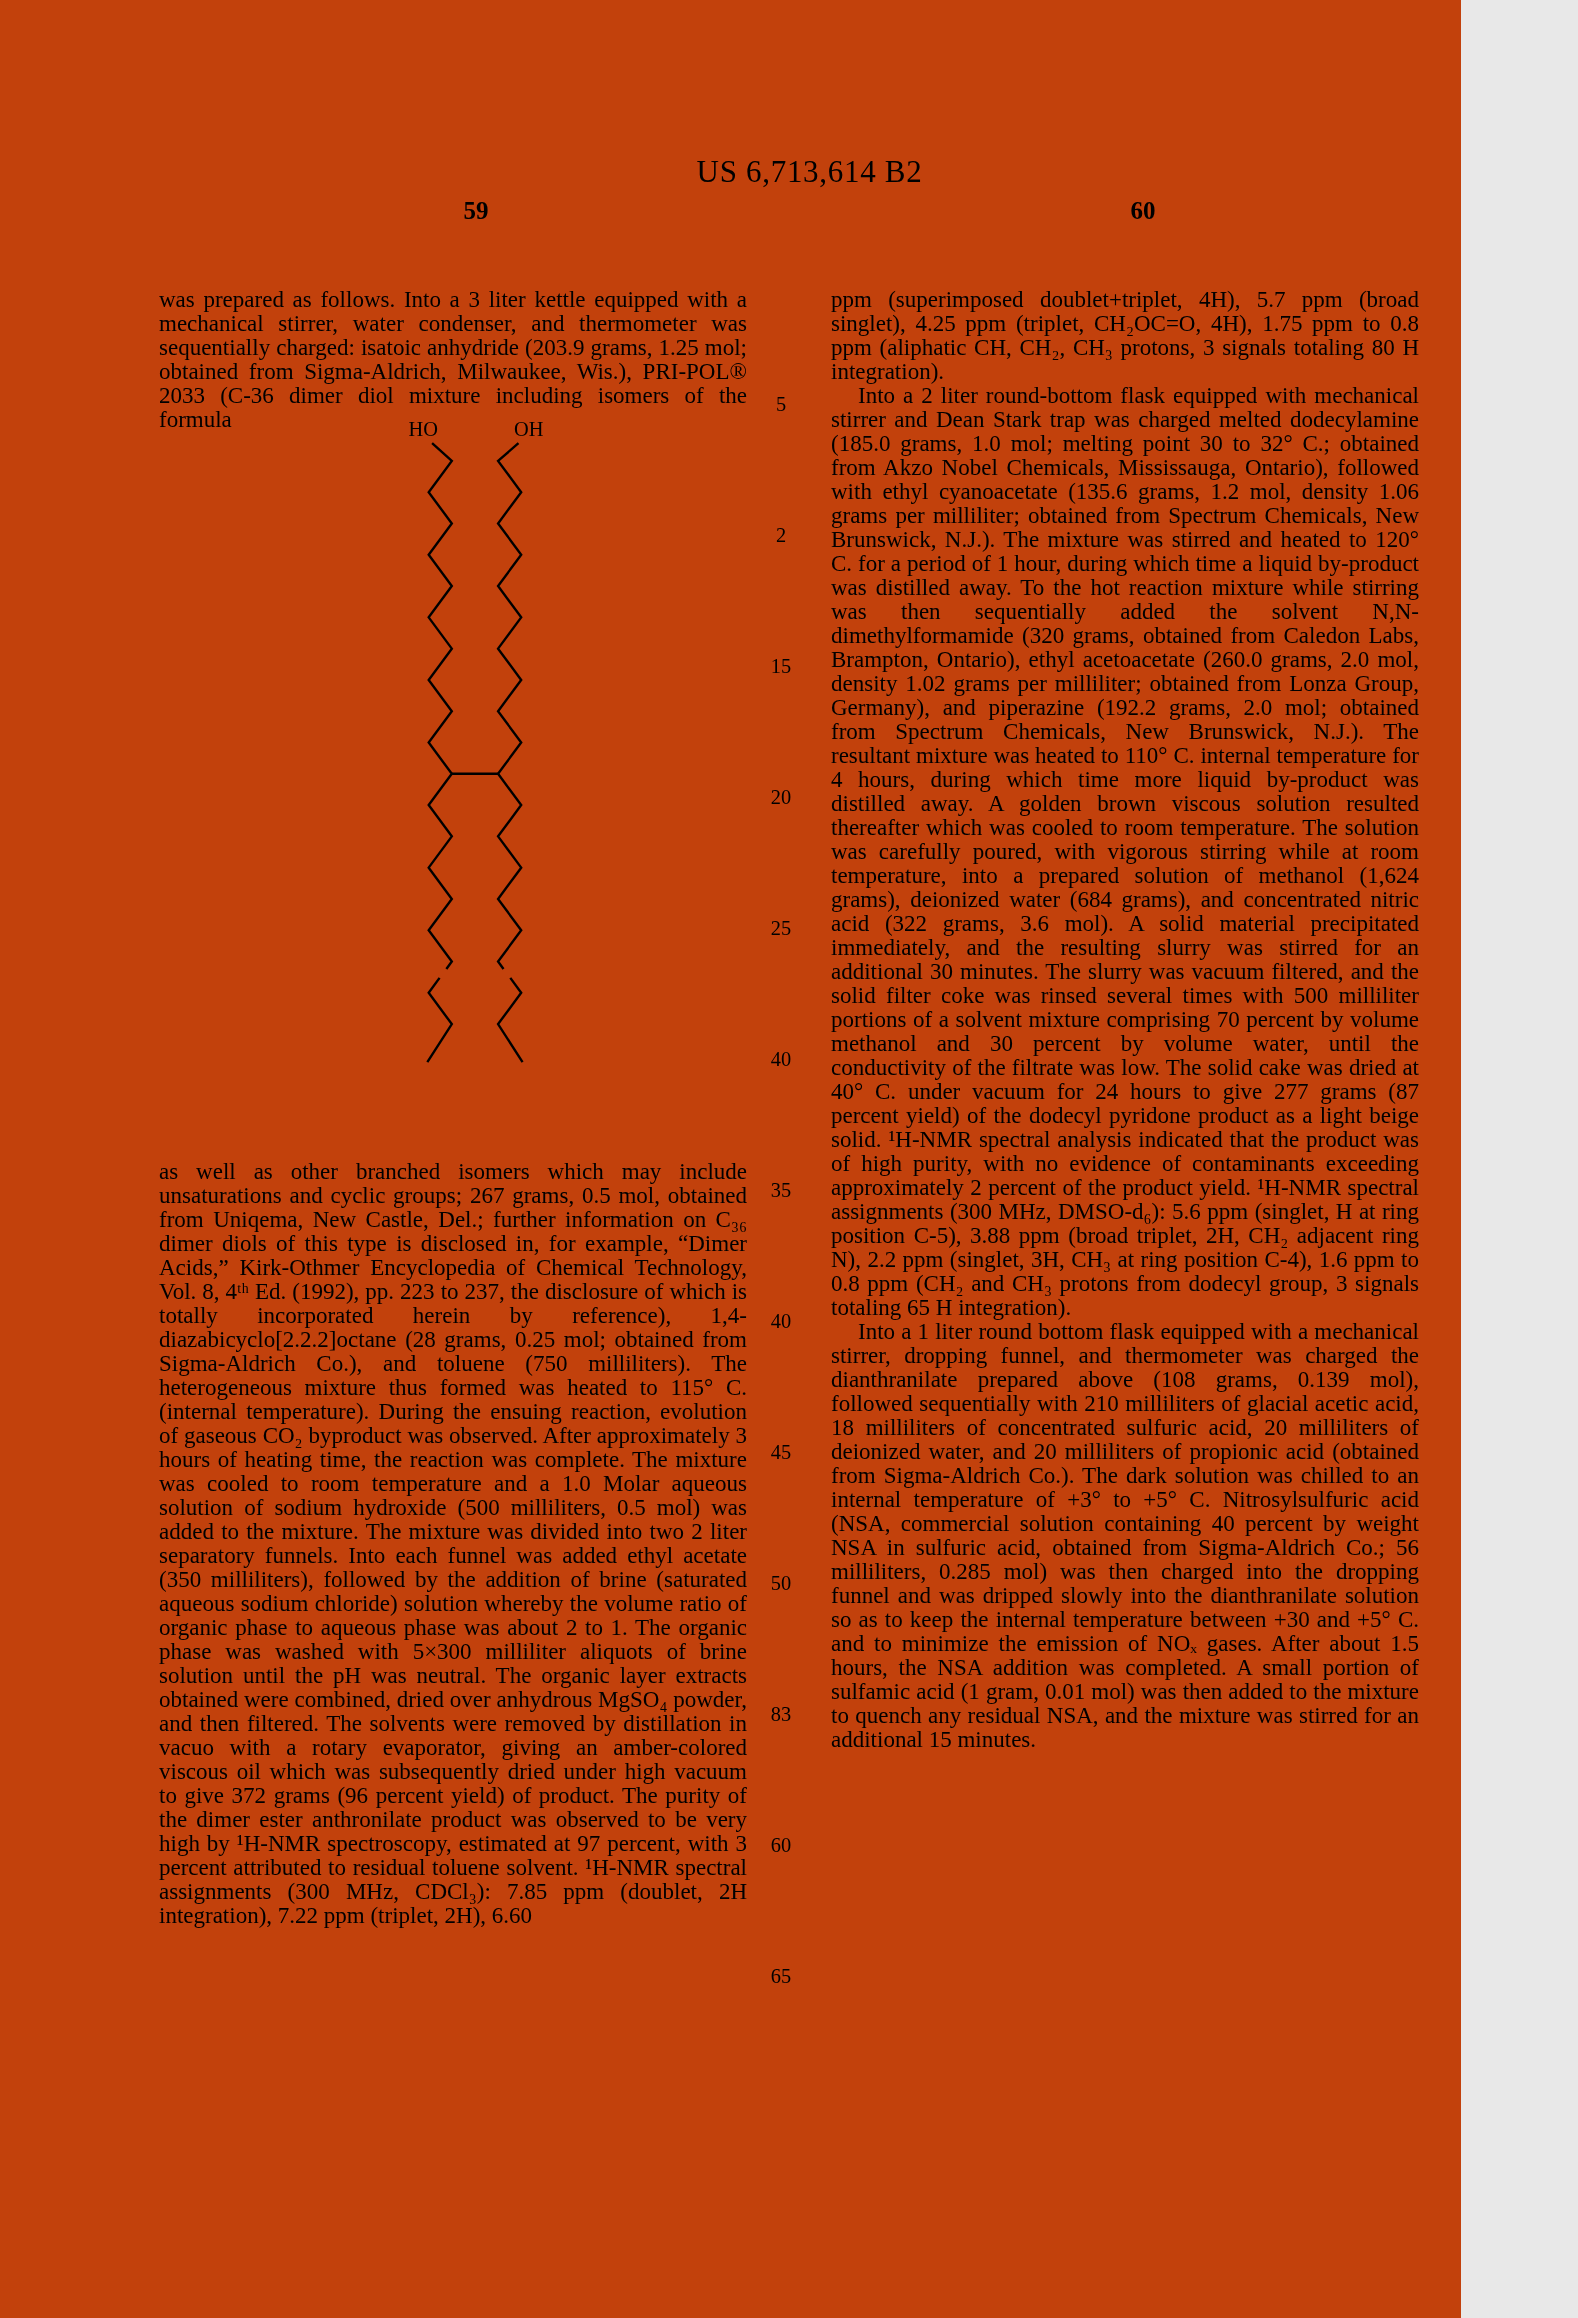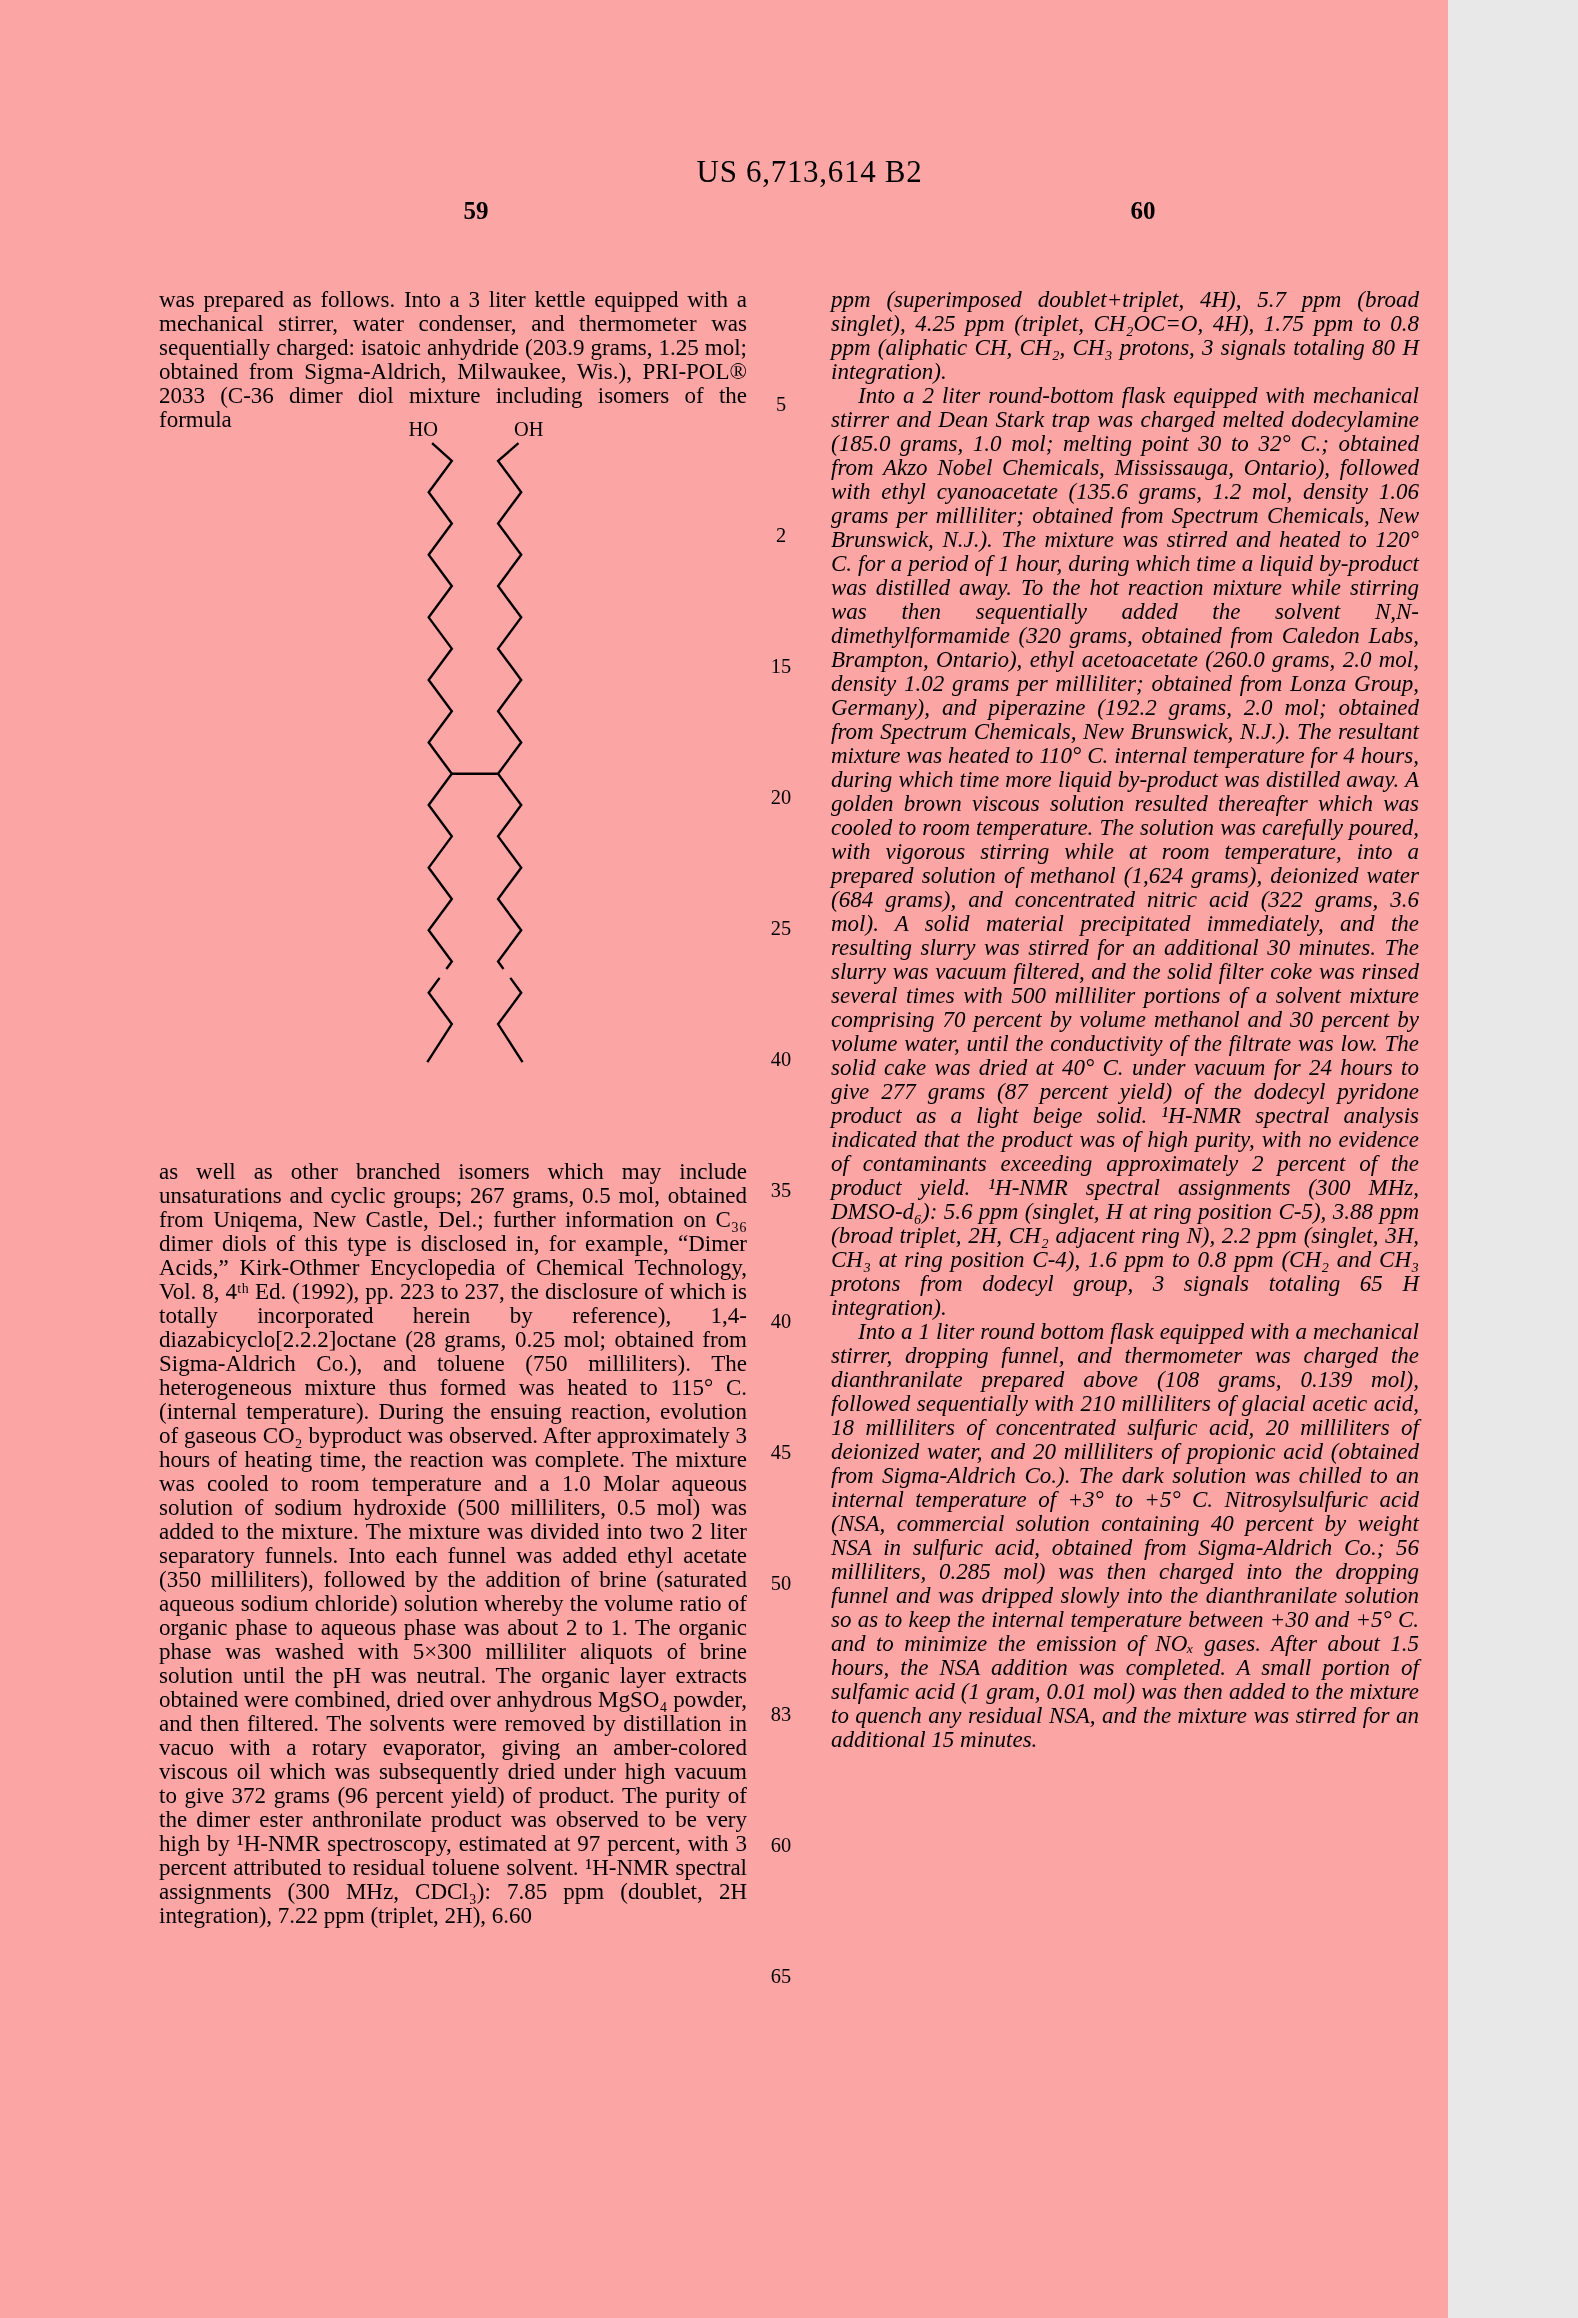--- a/index.html
+++ b/index.html
@@ -1,26 +1,26 @@
 <!DOCTYPE html>
 <html style="font-size:11px"><head>
 <meta charset="utf-8">
 <style>
   html,body{margin:0;padding:0;background:#e8e8e8;}
-  .page{position:relative;width:1448px;height:2319px;background:#fca5a5;color:#000;
-        font-family:"Liberation Serif","DejaVu Serif",serif;overflow:hidden;}
+  .page{position:relative;width:1448px;height:2319px;background:#c2410c;color:#000;
+        font-family:"Liberation Serif","DejaVu Serif",serif;overflow:hidden;padding-left:13px;}
   .header{position:absolute;top:154px;left:0;width:1619px;text-align:center;
           font-size:31px;letter-spacing:0.7px;}
   .colnum{position:absolute;top:197px;font-size:25px;font-weight:bold;width:82px;text-align:center;}
   .colnum-left{left:435px;}
   .colnum-right{left:1102px;}
   .col{position:absolute;top:288px;width:588px;font-size:23px;line-height:24px;
        text-align:justify;}
   .col-left{left:159px;}
-  .col-right{left:831px;font-style:italic;}
+  .col-right{left:831px;}
   .body-para{margin:0;padding:0;}
   .indent{text-indent:27px;}
   .italic{margin-top:8px;}
   .formula-figure{position:relative;height:728px;}
   .formula-figure svg{position:absolute;left:222px;top:-16.3px;}
   .gutter{position:absolute;left:754px;top:393px;width:54px;text-align:center;
           font-size:20.4px;line-height:23px;}
   .gutter-num{height:131px;}
   .struct-label{font-size:30px;font-family:"Liberation Serif","DejaVu Serif",serif;}
 </style>

